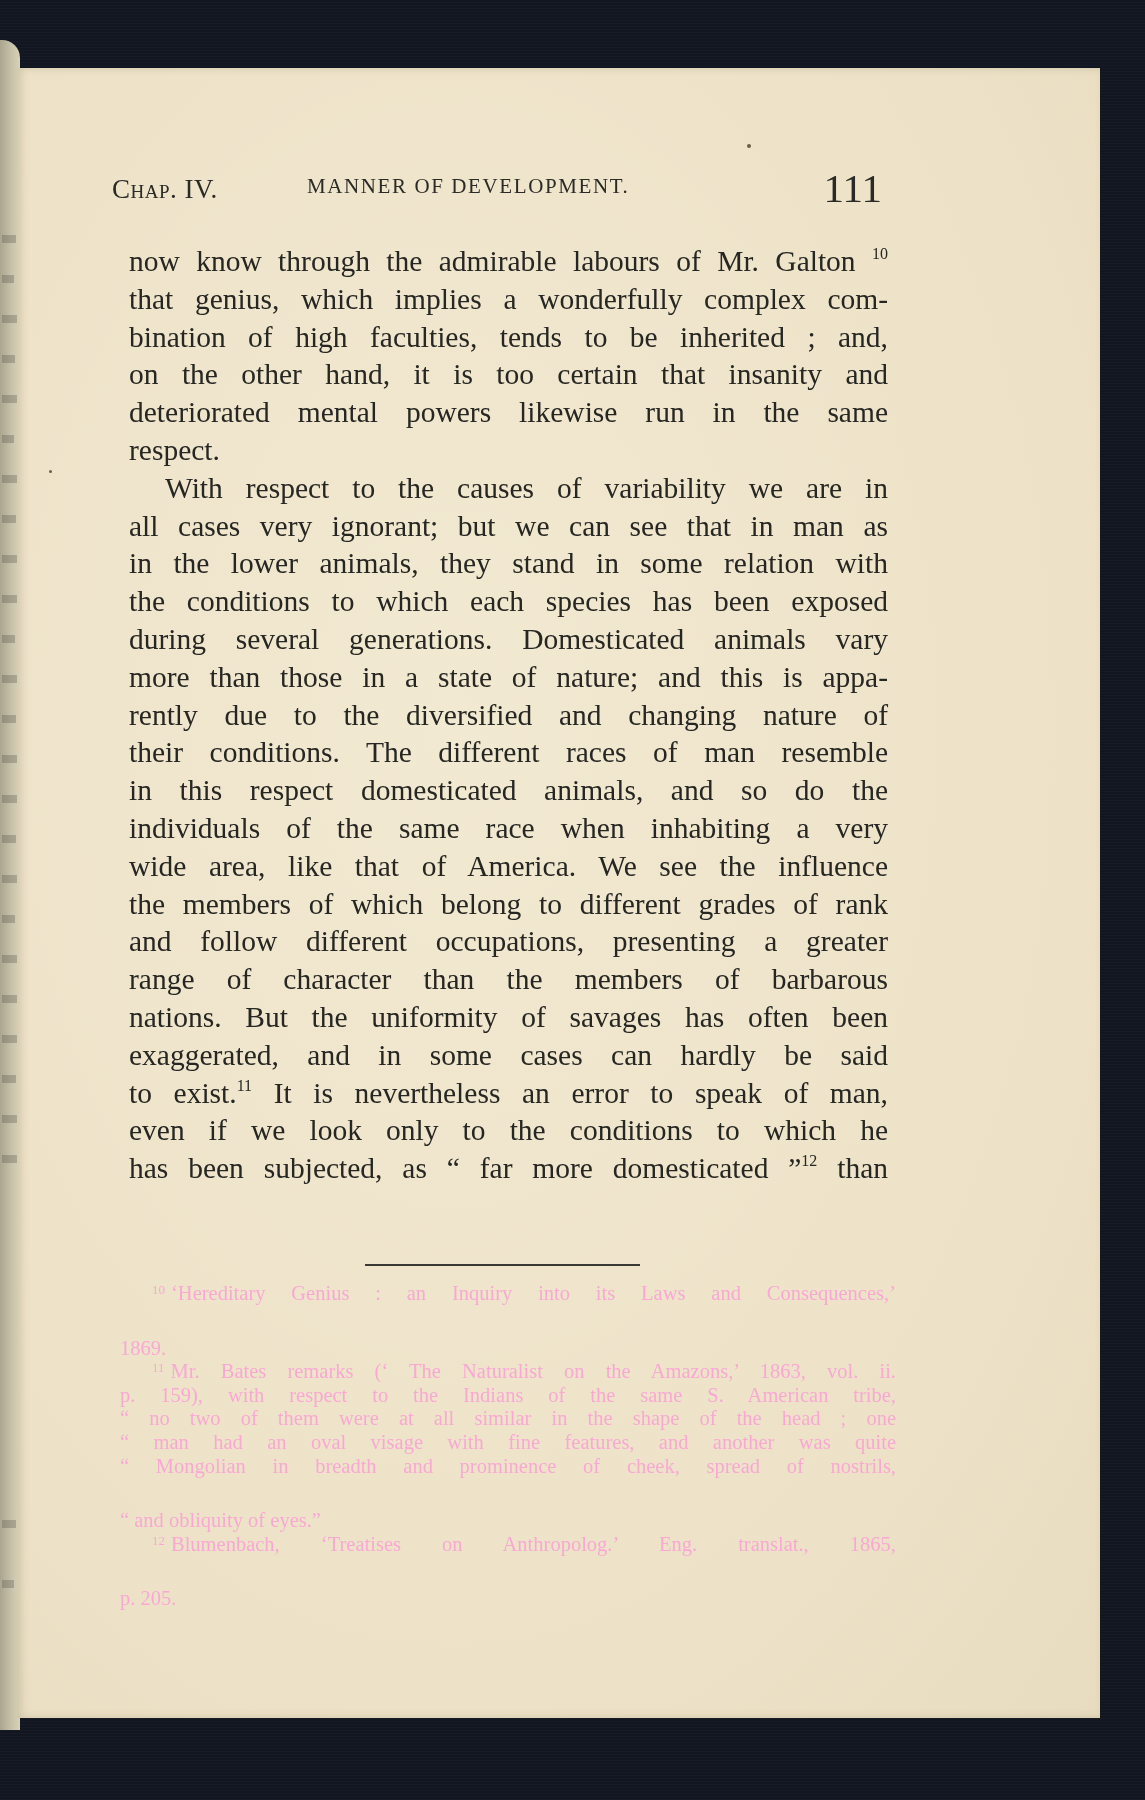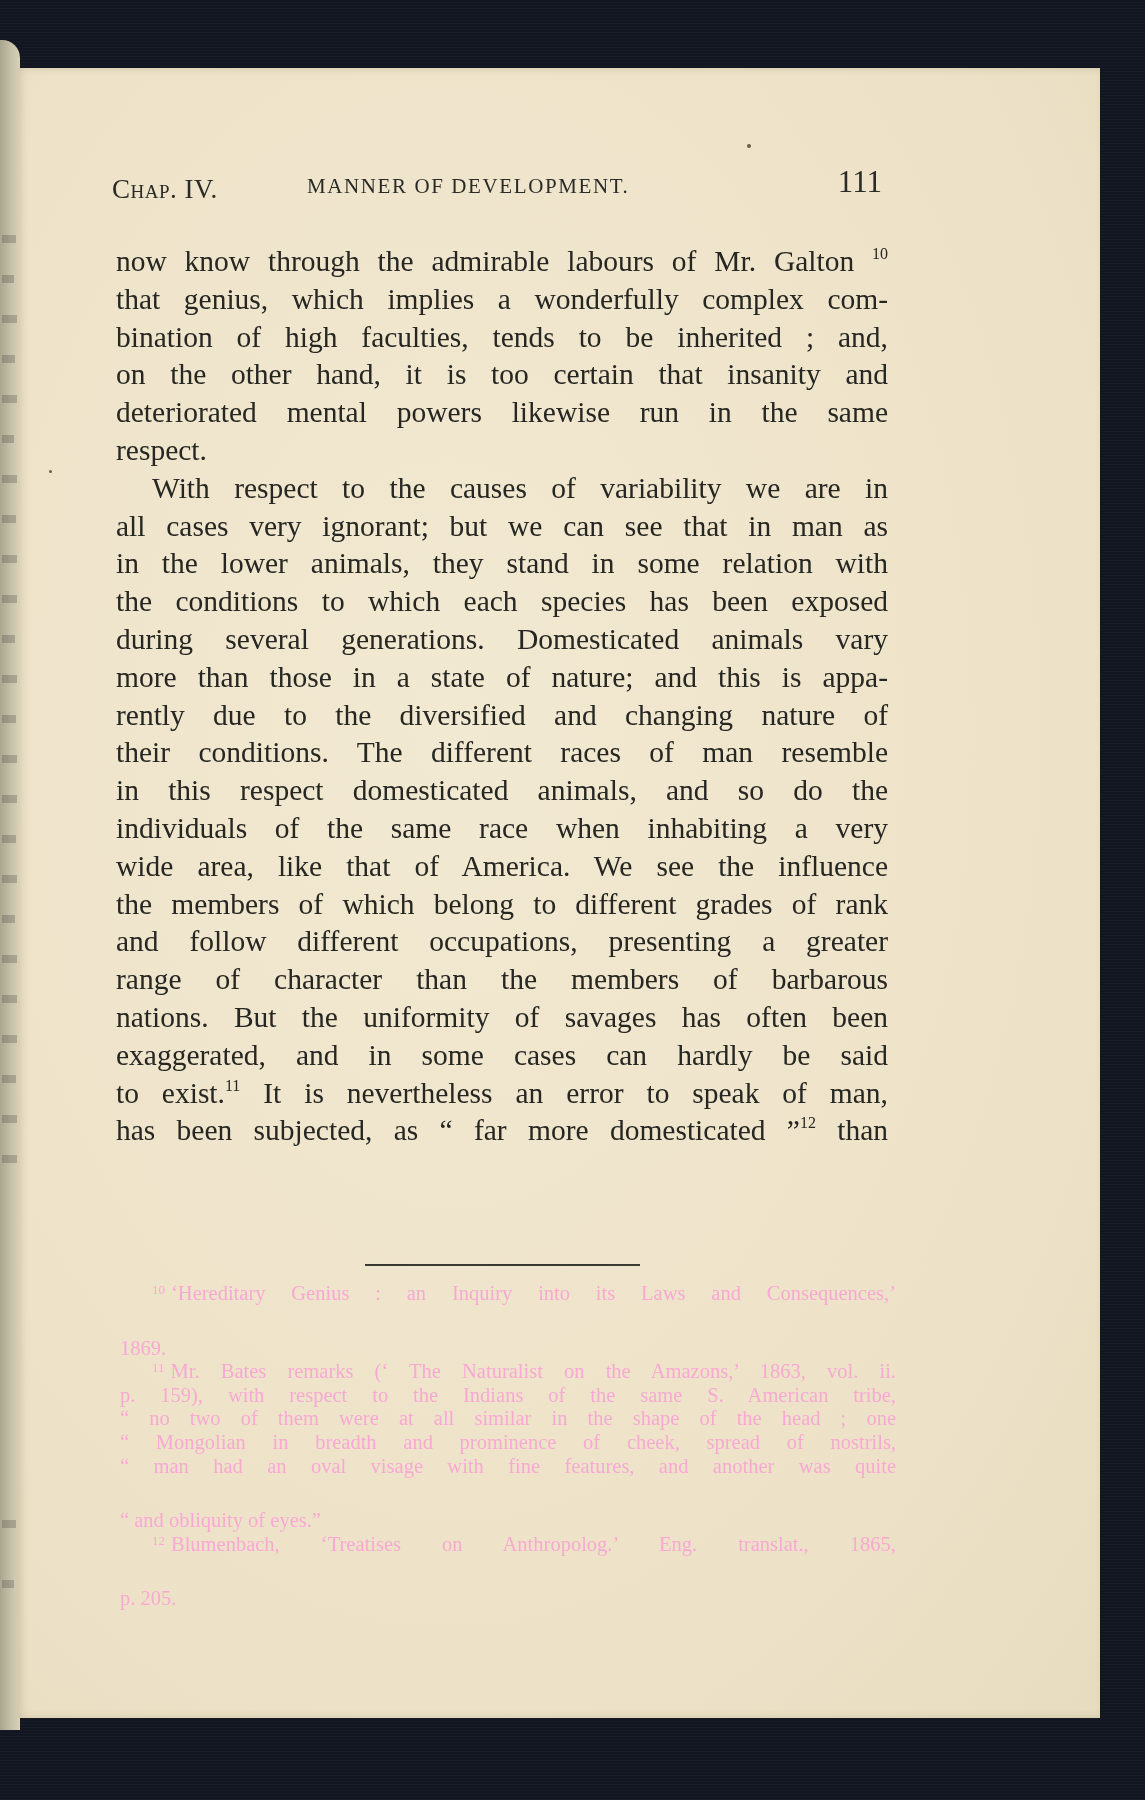--- a/index.html
+++ b/index.html
@@ -22,26 +22,26 @@
     background:#efe5cb;
     background-image: radial-gradient(ellipse at 40% 40%, #f2e9d2 0%, #ede2c7 70%, #e7dcc0 100%);
     box-shadow: inset 4px 0 8px rgba(120,110,80,0.25);
   }
   .running-head {
     position:absolute; top:170px; left:112px; width:770px; height:36px;
     color:#2a2a26;
   }
   .chap { position:absolute; left:0; top:4px; font-size:27px; letter-spacing:0.5px; font-variant: small-caps; }
   .title { position:absolute; left:195px; top:4px; font-size:21px; letter-spacing:1.6px; }
-  .pageno { position:absolute; right:0; top:-6px; font-size:31px; }
+  .pageno { position:absolute; right:0; top:-6px; font-size:41px; }
   .body-text {
     position:absolute; left:116px; top:243px; width:772px;
     font-size:29.5px; line-height:37.8px; color:#262622;
   }
-  .line { display:block; white-space:nowrap; text-align:justify; text-align-last:justify; height:37.8px; }
+  .line { display:block; white-space:nowrap; text-align:justify; text-align-last:justify; height:37.8px;margin-left:13px; }
   .line.last { text-align-last:left; }
   .line.indent { padding-left:36px; }
   sup { font-size:16px; vertical-align: 12px; line-height:0; }
   .rule {
     position:absolute; left:365px; top:1264px; width:275px; height:2px; background:#3a3a34;
   }
   .footnotes {
     position:absolute; left:120px; top:1282px; width:776px;
     font-size:20.5px; line-height:23.6px; color:#f9a8d4;
   }
@@ -111,29 +111,30 @@
     <span class="line"><span>their conditions. The different races of man resemble</span></span>
     <span class="line"><span>in this respect domesticated animals, and so do the</span></span>
     <span class="line"><span>individuals of the same race when inhabiting a very</span></span>
     <span class="line"><span>wide area, like that of America. We see the influence</span></span>
     <span class="line"><span>the members of which belong to different grades of rank</span></span>
     <span class="line"><span>and follow different occupations, presenting a greater</span></span>
     <span class="line"><span>range of character than the members of barbarous</span></span>
     <span class="line"><span>nations. But the uniformity of savages has often been</span></span>
     <span class="line"><span>exaggerated, and in some cases can hardly be said</span></span>
     <span class="line"><span>to exist.</span><sup>11</sup> <span>It is nevertheless an error to speak of man,</span></span>
+    <span class="line"><span>even if we look only to the conditions to which he</span></span>
     <span class="line"><span>has been subjected, as “ far more domesticated ”</span><sup>12</sup> <span>than</span></span>
   </div>
 
 <div class="rule"></div>
 
 <div class="footnotes" id="footnotes">
     <span class="fn-line indent"><span class="fn-sup">10</span><span>‘Hereditary Genius : an Inquiry into its Laws and Consequences,’</span></span>
     <span class="fn-line last"><span>1869.</span></span>
     <span class="fn-line indent"><span class="fn-sup">11</span><span>Mr. Bates remarks (‘ The Naturalist on the Amazons,’ 1863, vol. ii.</span></span>
     <span class="fn-line"><span>p. 159), with respect to the Indians of the same S. American tribe,</span></span>
     <span class="fn-line"><span>“ no two of them were at all similar in the shape of the head ; one</span></span>
+    <span class="fn-line"><span>“ man had an oval visage with fine features, and another was quite</span></span>
     <span class="fn-line"><span>“ Mongolian in breadth and prominence of cheek, spread of nostrils,</span></span>
-    <span class="fn-line"><span>“ man had an oval visage with fine features, and another was quite</span></span>
     <span class="fn-line last"><span>“ and obliquity of eyes.”</span></span>
     <span class="fn-line indent"><span class="fn-sup">12</span><span>Blumenbach, ‘Treatises on Anthropolog.’ Eng. translat., 1865,</span></span>
     <span class="fn-line last"><span>p. 205.</span></span>
   </div>
 
 </body></html>

